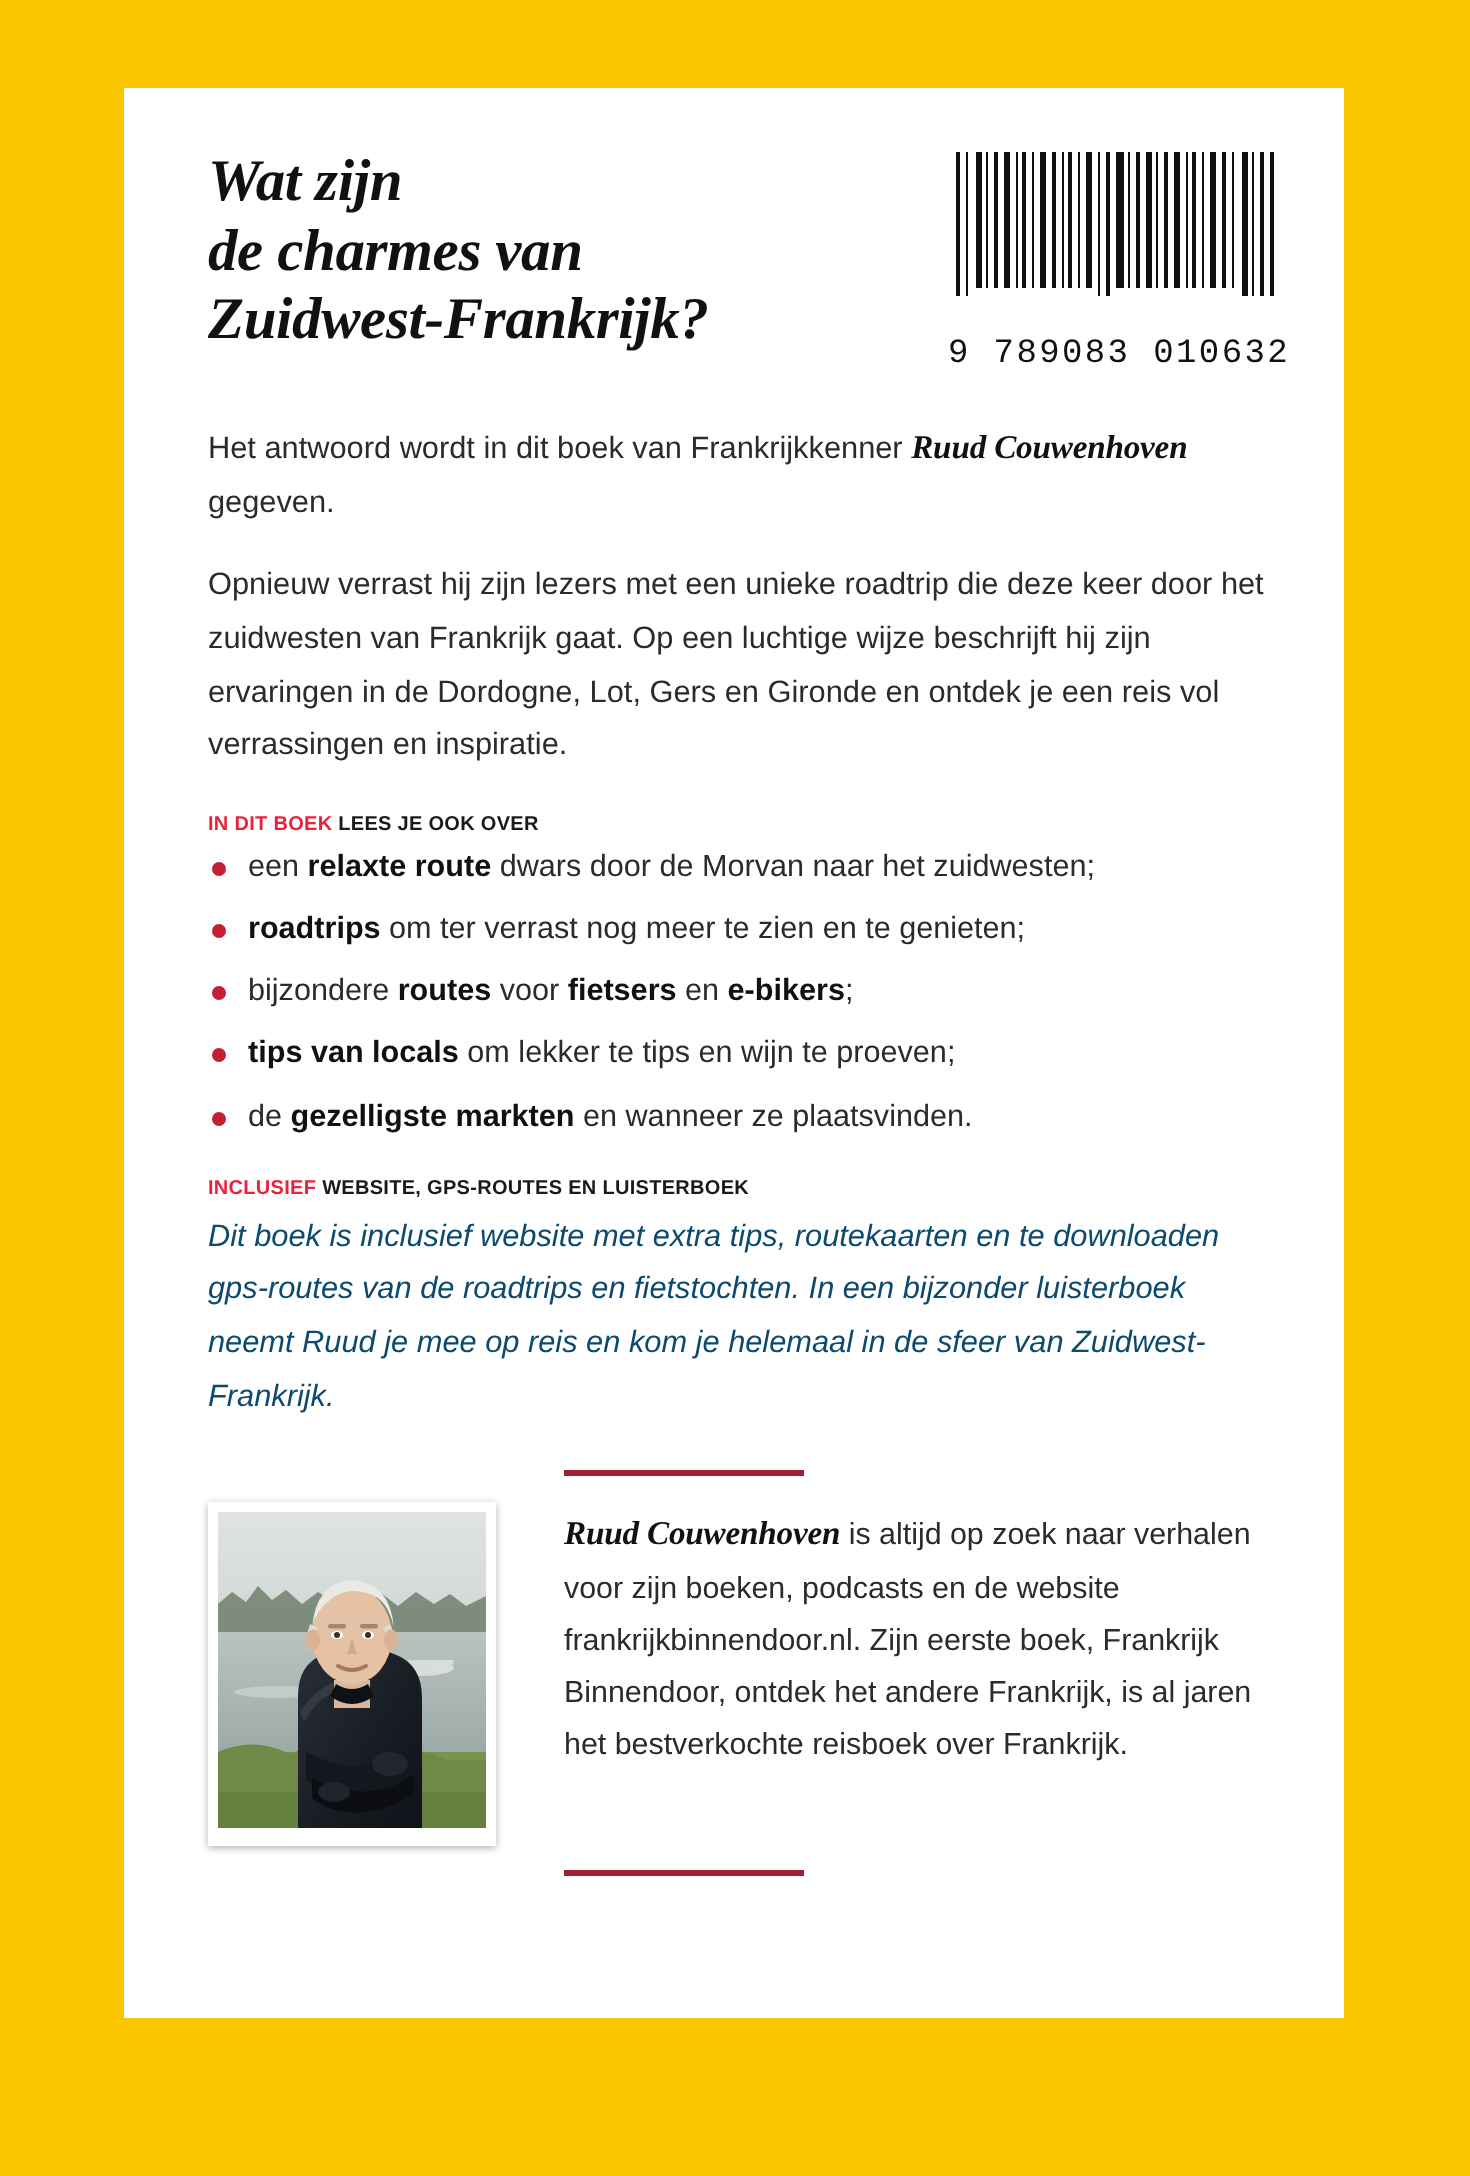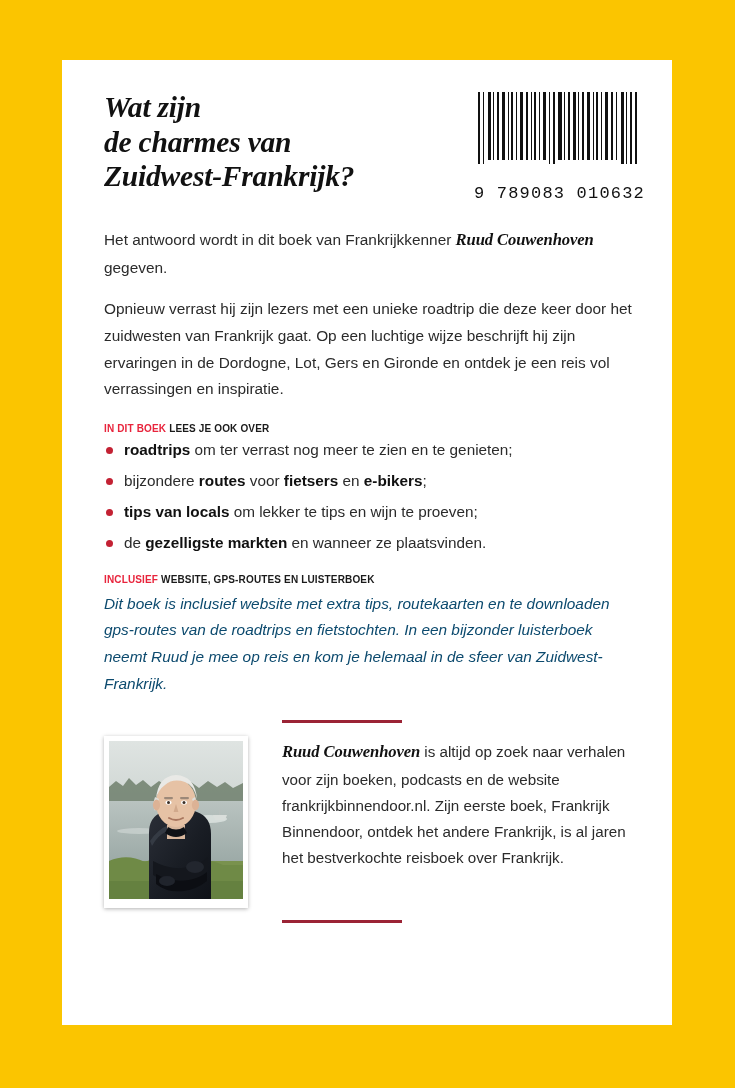--- a/index.html
+++ b/index.html
@@ -13,21 +13,21 @@
     background: #FBC500;
     font-family: "Liberation Sans", sans-serif;
     overflow: hidden;
     position: relative;
   }
 
   
   .cover-card {
     position: absolute;
     left: 62px;
-    top: 60px;
+    top: 44px;
     width: 610px;
     height: 965px;
     background: #FFFFFF;
     box-sizing: border-box;
     padding: 30px 38px 0 42px;
   }
 
   
   .header-row {
     position: relative;
@@ -243,20 +243,21 @@
     </div>
   </div>
 
   <p class="body-text first"><span>Het antwoord wordt in dit boek van Frankrijkkenner </span><span class="name-emph">Ruud Couwenhoven</span><span> gegeven.</span></p>
 
   <p class="body-text">Opnieuw verrast hij zijn lezers met een unieke roadtrip die deze keer door het zuidwesten van Frankrijk gaat. Op een luchtige wijze beschrijft hij zijn ervaringen in de Dordogne, Lot, Gers en Gironde en ontdek je een reis vol verrassingen en inspiratie.</p>
 
   <div class="section-heading"><span class="accent">IN DIT BOEK</span><span> LEES JE OOK OVER</span></div>
 
   <ul class="bullet-list">
+    <li><span>een </span><b>relaxte route</b><span> dwars door de Morvan naar het zuidwesten;</span></li>
 
     <li><span></span><b>roadtrips</b><span> om ter verrast nog meer te zien en te genieten;</span></li>
 
     <li><span>bijzondere </span><b>routes</b><span> voor </span><b>fietsers</b><span> en </span><b>e-bikers</b><span>;</span></li>
 
     <li><span></span><b>tips van locals</b><span> om lekker te tips en wijn te proeven;</span></li>
 
     <li><span>de </span><b>gezelligste markten</b><span> en wanneer ze plaatsvinden.</span></li>
   </ul>
 

